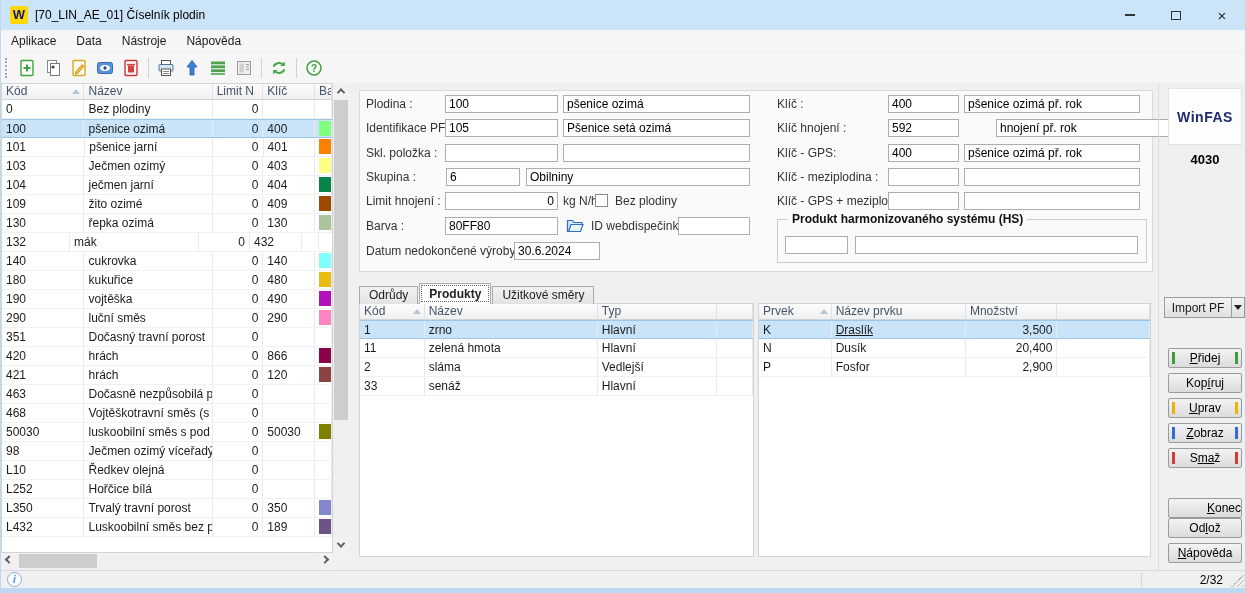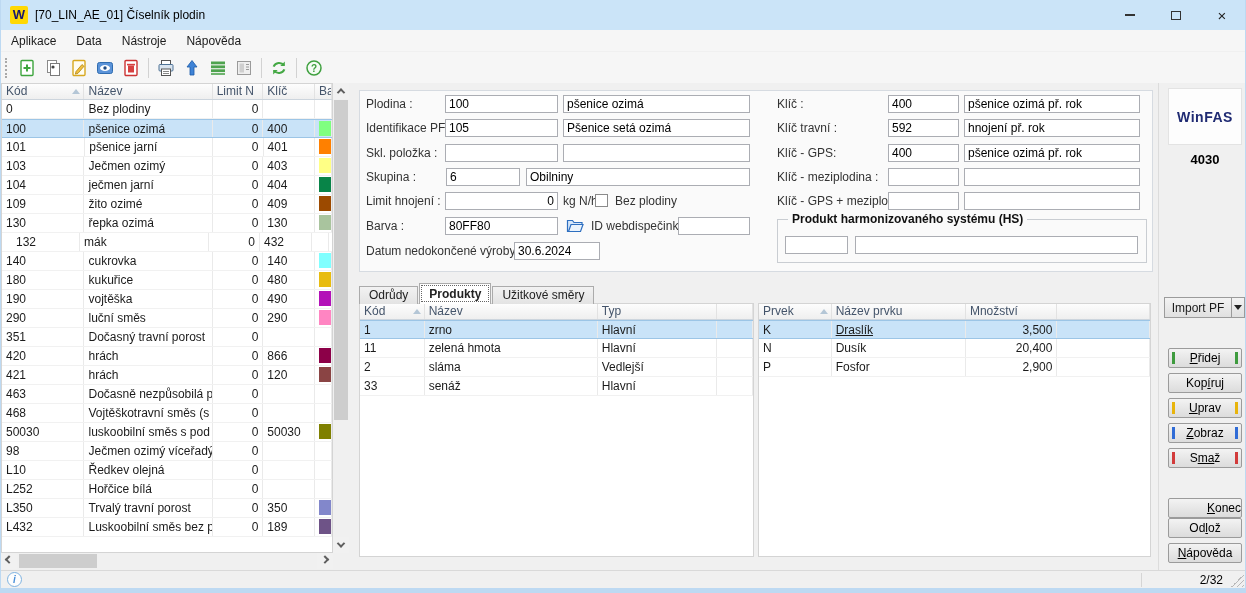--- a/index.html
+++ b/index.html
@@ -278,21 +278,21 @@
         <div class="tr">
           <div class="td" style="width: 83px;">130</div>
           <div class="td" style="width: 129px;">řepka ozimá</div>
           <div class="td num" style="width: 51px;">0</div>
           <div class="td" style="width: 52px;">130</div>
           <div class="td" style="width: 17px;">
             <div class="swatch" style="background: rgb(169, 196, 158);"></div>
           </div>
         </div>
         <div class="tr">
-          <div class="td" style="width: 68px; margin-left: 10px;">132</div>
+          <div class="td" style="width: 68px;">132</div>
           <div class="td" style="width: 129px;">mák</div>
           <div class="td num" style="width: 51px;">0</div>
           <div class="td" style="width: 52px;">432</div>
           <div class="td" style="width: 17px;"></div>
         </div>
         <div class="tr">
           <div class="td" style="width: 83px;">140</div>
           <div class="td" style="width: 129px;">cukrovka</div>
           <div class="td num" style="width: 51px;">0</div>
           <div class="td" style="width: 52px;">140</div>
@@ -471,23 +471,23 @@
     <div class="frow" style="left:231px;top:126px;"><span class="flabel">ID webdispečink :</span></div>
     <input class="input" style="left: 318px; top: 126px; width: 72px;" value="">
 
     <div class="frow" style="left:6px;top:151px;"><span class="flabel">Datum nedokončené výroby:</span></div>
     <input class="input" style="left: 154px; top: 151px; width: 86px;" value="30.6.2024">
 
     <div class="frow" style="left:417px;top:4px;"><span class="flabel">Klíč :</span></div>
     <input class="input" style="left: 528px; top: 4px; width: 71px;" value="400">
     <input class="input" style="left: 604px; top: 4px; width: 176px;" value="pšenice ozimá př. rok">
 
-    <div class="frow" style="left:417px;top:28px;"><span class="flabel">Klíč travní :</span></div>
+    <div class="frow" style="left:417px;top:28px;"><span class="flabel">Klíč hnojení :</span></div>
     <input class="input" style="left: 528px; top: 28px; width: 71px;" value="592">
-    <input class="input" style="left: 604px; top: 28px; width: 176px;" value="hnojení př. rok">
+    <input class="input" style="left: 636px; top: 28px; width: 176px;" value="hnojení př. rok">
 
     <div class="frow" style="left:417px;top:53px;"><span class="flabel">Klíč - GPS:</span></div>
     <input class="input" style="left: 528px; top: 53px; width: 71px;" value="400">
     <input class="input" style="left: 604px; top: 53px; width: 176px;" value="pšenice ozimá př. rok">
 
     <div class="frow" style="left:417px;top:77px;"><span class="flabel">Klíč - meziplodina :</span></div>
     <input class="input" style="left: 528px; top: 77px; width: 71px;" value="">
     <input class="input" style="left: 604px; top: 77px; width: 176px;" value="">
 
     <div class="frow" style="left:417px;top:101px;"><span class="flabel">Klíč - GPS + meziplodina :</span></div>

